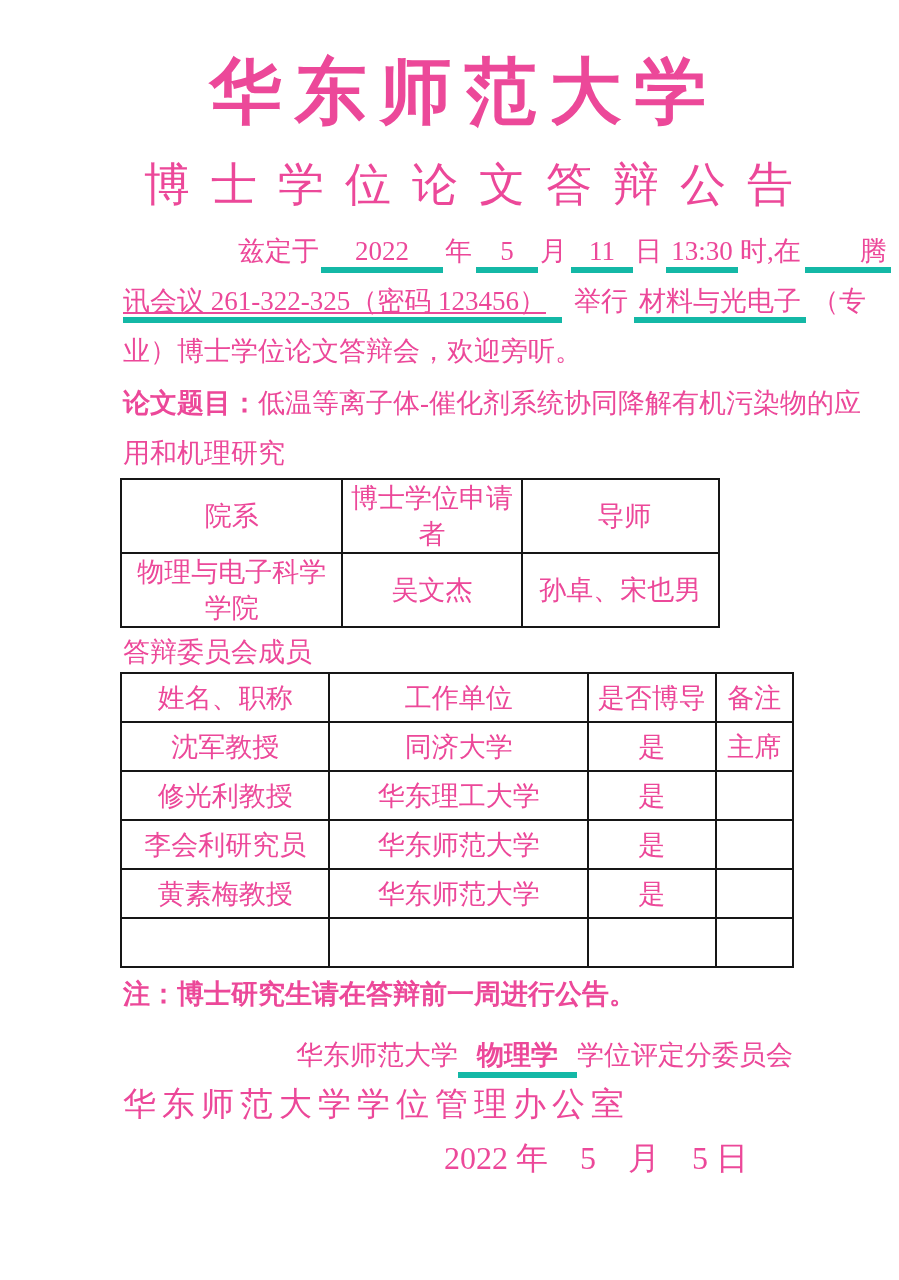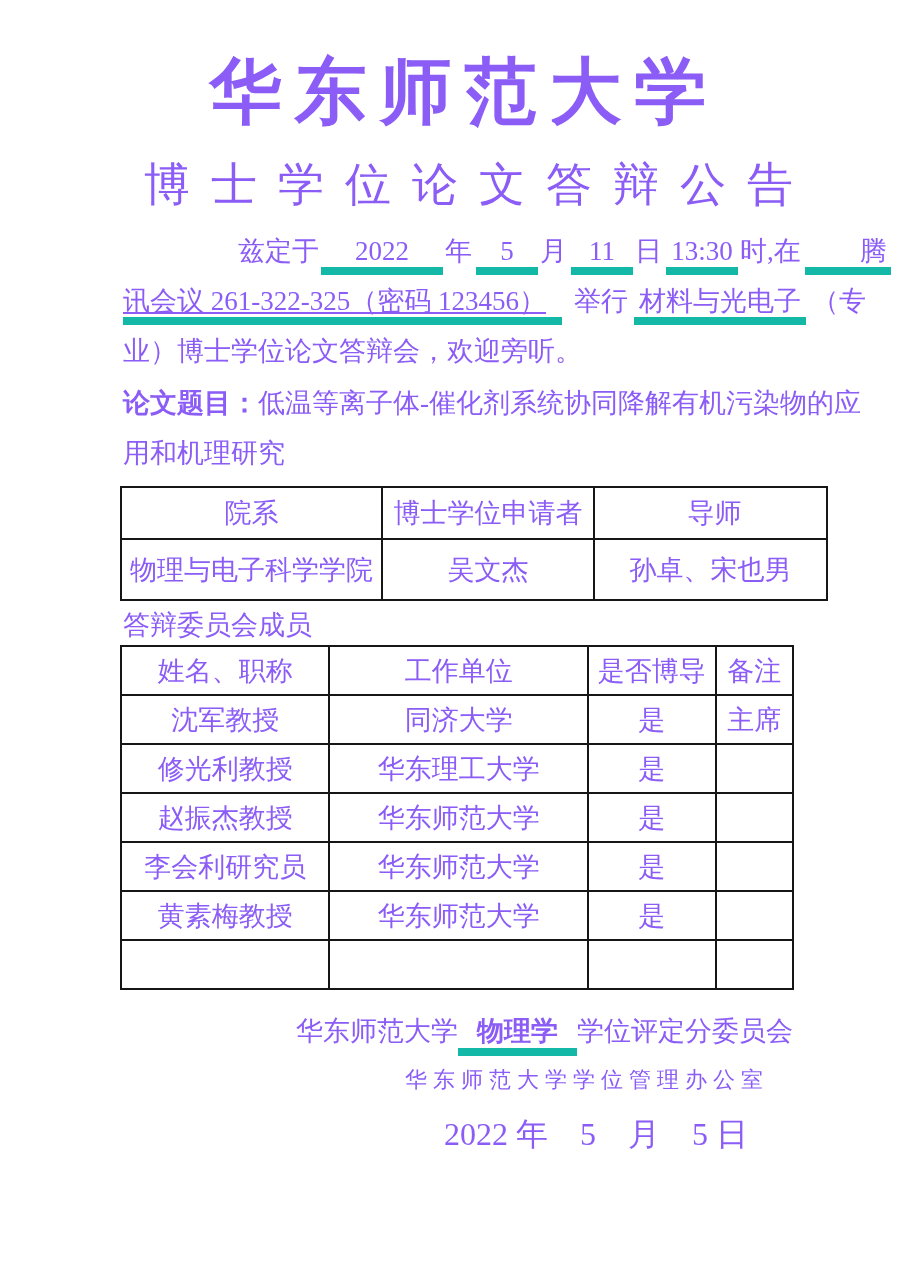--- a/index.html
+++ b/index.html
@@ -2,21 +2,21 @@
 <html><head>
 <meta charset="utf-8">
 <style>
   * { box-sizing: border-box; }
   html, body { margin: 0; padding: 0; background: #ffffff; }
   .page {
     position: relative;
     width: 899px;
     height: 1280px;
     background: #ffffff;
-    color: #8b5cf6;
+    color: #ec4899;
     font-family: "Liberation Serif", "DejaVu Serif", serif;
     overflow: hidden;
   }
   .content { padding: 0 106px 0 123px; }
 
   .uni-title {
     margin: 46px 0 0;
     text-align: center;
     font-size: 72px;
     font-weight: 700;
@@ -35,21 +35,21 @@
     line-height: 62px;
     white-space: nowrap;
   }
 
   .para { margin: 10px 0 0; font-size: 27px; }
   .pline { line-height: 50px; white-space: nowrap; margin: 0; }
   .pline.first { padding-left: 113px; }
 
   .blank {
     display: inline-block;
-    border-bottom: 8px solid #14b8a6;
+    border-bottom: 6px solid #14b8a6;
     text-align: center;
     vertical-align: baseline;
     line-height: 32px;
   }
   .b-year  { width: 122px; }
   .b-month { width: 62px;  margin-left: 2px; }
   .b-day   { width: 62px;  margin-left: 2px; }
   .b-time  { width: 72px;  margin-left: 2px; }
   .b-venue1{ width: 86px;  margin-left: 2px; text-align: right; padding-right: 4px; }
   .b-venue2{ text-align: left; padding-right: 16px; text-decoration: underline; }
@@ -63,38 +63,38 @@
 
   table { border-collapse: collapse; table-layout: fixed; }
   td {
     border: 2px solid #161616;
     text-align: center;
     vertical-align: middle;
     font-size: 27px;
     padding: 0 4px;
     overflow: hidden;
   }
-  .info-table { width: 708px; margin: 8px 0 0 -3px; }
+  .info-table { width: 600px; margin: 0 0 0 -3px; }
   .info-table .hrow td { height: 52px; }
   .info-table .drow td { height: 61px; }
   .iw1 { width: 37%; } .iw2 { width: 30%; } .iw3 { width: 33%; padding-left: 12px; }
 
   .committee-heading { margin: 6px 0 0; font-size: 27px; line-height: 36px; }
 
   .committee-table { width: 674px; margin: 2px 0 0 -3px; }
   .committee-table td { height: 49px; }
   .cw1 { width: 31%; } .cw2 { width: 38.5%; border-radius: 19px; } .cw3 { width: 19%; } .cw4 { width: 11.5%; }
 
   .note { margin: 6px 0 0; font-size: 27px; line-height: 40px; font-weight: 700; }
 
   .sig1 { margin: 16px 0 0; font-size: 27px; line-height: 50px; text-align: right; white-space: nowrap; }
   .b-division { width: 119px; font-weight: 700; line-height: 34px; }
   .sig2 {
-    margin: 4px 0 0; font-size: 22px; line-height: 40px;
-    text-align: right; letter-spacing: 6px; padding-right: 24px; white-space: nowrap;
+    margin: 4px 0 0; font-size: 33px; line-height: 40px;
+    text-align: left; letter-spacing: 6px; padding-right: 24px; white-space: nowrap;
   }
   .date-line { margin: 14px 0 0; font-size: 32px; line-height: 40px; text-align: right; padding-right: 45px; white-space: nowrap; }
 </style>
 </head>
 <body>
 
 <div class="page">
   <div class="content">
 
     <div class="uni-title">华东师范大学</div>
@@ -144,46 +144,41 @@
         <td>是</td>
         <td>主席</td>
       </tr>
       <tr>
         <td>修光利教授</td>
         <td>华东理工大学</td>
         <td>是</td>
         <td></td>
       </tr>
       <tr>
-        <td>赵振杰教授</td>
-        <td>华东师范大学</td>
-        <td>是</td>
-        <td></td>
-      </tr>
-      <tr>
         <td>李会利研究员</td>
         <td>华东师范大学</td>
         <td>是</td>
         <td></td>
       </tr>
       <tr>
         <td>黄素梅教授</td>
         <td>华东师范大学</td>
         <td>是</td>
         <td></td>
       </tr>
       <tr>
         <td></td>
         <td></td>
         <td></td>
         <td></td>
       </tr>
     </tbody>
       </table>
 
+    <p class="note">注：博士研究生请在答辩前一周进行公告。</p>
 
     <p class="sig1"><span>华东师范大学</span><span class="blank b-division">物理学</span><span>学位评定分委员会</span></p>
 
     <p class="sig2">华东师范大学学位管理办公室</p>
 
     <p class="date-line">2022 年　5　月　5 日</p>
 
   </div>
 </div>
 

